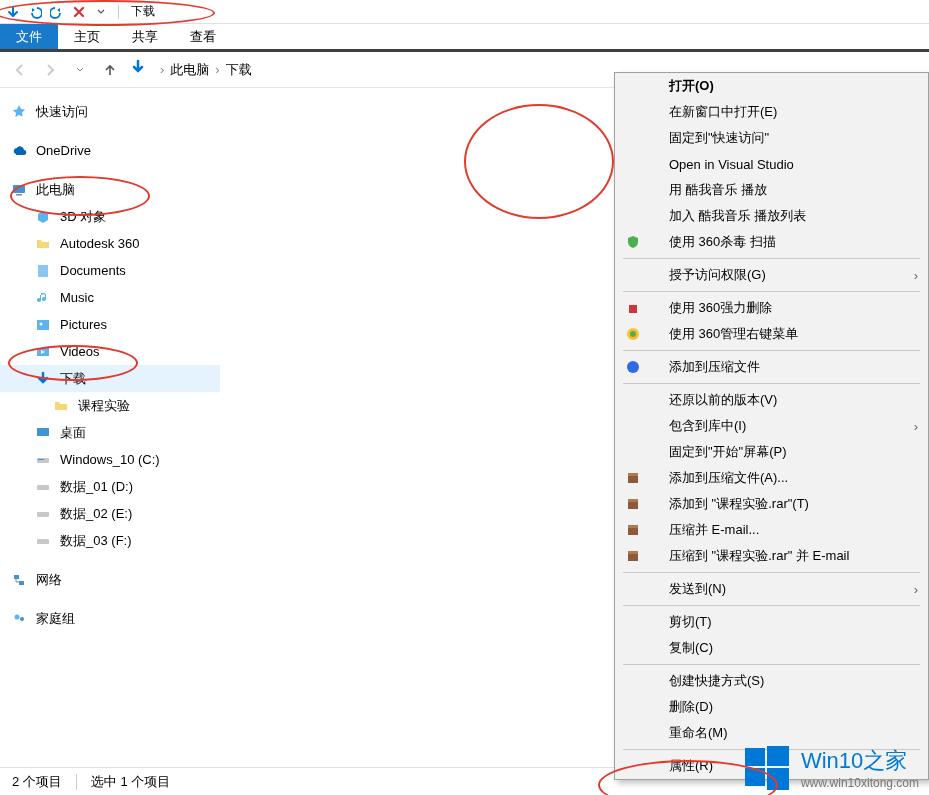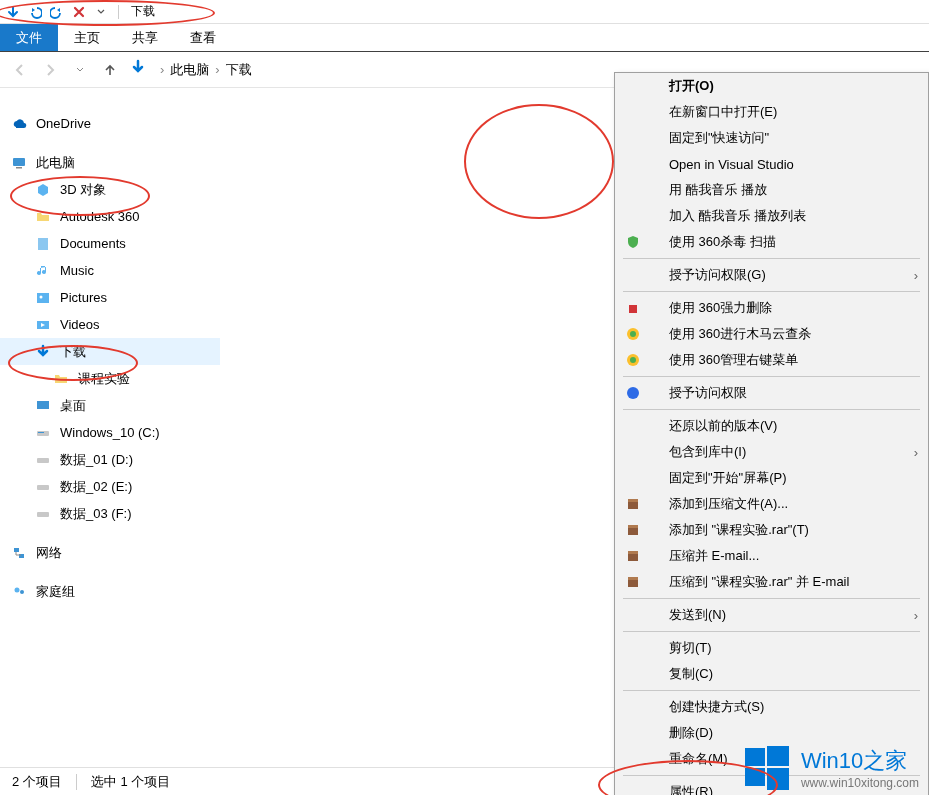--- a/index.html
+++ b/index.html
@@ -2,21 +2,21 @@
 <html><head>
 <meta charset="utf-8">
 <style>
 * { box-sizing: border-box; margin: 0; padding: 0; font-family: "Microsoft YaHei", "Segoe UI", sans-serif; }
 body { width: 929px; height: 795px; background: #fff; font-size: 13px; color: #000; position: relative; overflow: hidden; }
 
 .titlebar { height: 24px; display: flex; align-items: center; padding: 0 4px; border-bottom: 1px solid #e0e0e0; }
 .titlebar .tb-icon { width: 18px; height: 18px; margin-right: 4px; display: inline-flex; align-items: center; justify-content: center; }
 .titlebar .title { margin-left: 8px; font-size: 12px; }
 
-.ribbon-tabs { height: 28px; display: flex; align-items: stretch; border-bottom: 1px solid #404040; }
+.ribbon-tabs { height: 28px; display: flex; align-items: stretch; border-bottom: 3px solid #404040; }
 .ribbon-tabs .tab { padding: 4px 16px; font-size: 13px; display: flex; align-items: center; cursor: pointer; }
 .ribbon-tabs .tab.active { background: #1979ca; color: #fff; }
 
 .navbar { height: 36px; display: flex; align-items: center; padding: 4px 8px; gap: 6px; border-bottom: 1px solid #e5e5e5; }
 .nav-btn { width: 24px; height: 24px; display: flex; align-items: center; justify-content: center; color: #888; cursor: pointer; }
 .breadcrumb { display: flex; align-items: center; gap: 6px; margin-left: 6px; font-size: 13px; }
 .breadcrumb .sep { color: #888; }
 
 .main { display: flex; height: calc(795px - 24px - 28px - 36px - 28px); }
 .sidebar { width: 220px; padding: 10px 0; overflow: hidden; }
@@ -118,20 +118,28 @@
   <div class="breadcrumb">
     <span class="sep">›</span>
     <span>此电脑</span>
     <span class="sep">›</span>
     <span>下载</span>
   </div>
 </div>
 
 <div class="main">
   <div class="sidebar">
+    <div class="item">
+        <span class="ico">
+          <svg width="16" height="16">
+            <path d="M8 1l2 4 4 .6-3 3 .7 4L8 11l-3.7 1.9L5 9 2 6l4-.6z" fill="#5bb3f0"></path>
+          </svg>
+        </span>
+        <span>快速访问</span>
+      </div>
     <div class="spacer"></div>
     <div class="item">
         <span class="ico">
           <svg width="16" height="16">
             <path d="M5 11a3 3 0 0 1 .7-5.9A4 4 0 0 1 13 7a2.5 2.5 0 0 1-.5 5H5z" fill="#0364b8"></path>
           </svg>
         </span>
         <span>OneDrive</span>
       </div>
     <div class="spacer"></div>
@@ -341,39 +349,30 @@
       </span>
       <span>使用 360强力删除</span>
     </div>
   <div class="mi">
       <span class="mico">
         <svg width="16" height="16">
           <circle cx="8" cy="8" r="6" fill="#fbc02d"></circle>
           <circle cx="8" cy="8" r="3" fill="#4caf50"></circle>
         </svg>
       </span>
-      <span>使用 360进行木马云查杀</span>
-    </div>
-  <div class="mi">
-      <span class="mico">
-        <svg width="16" height="16">
-          <circle cx="8" cy="8" r="6" fill="#fbc02d"></circle>
-          <circle cx="8" cy="8" r="3" fill="#4caf50"></circle>
-        </svg>
-      </span>
       <span>使用 360管理右键菜单</span>
     </div>
   <div class="sep"></div>
   <div class="mi">
       <span class="mico">
         <svg width="16" height="16">
           <circle cx="8" cy="8" r="6" fill="#2e6be6"></circle>
         </svg>
       </span>
-      <span>授予访问权限</span>
+      <span>添加到压缩文件</span>
     </div>
   <div class="sep"></div>
   <div class="mi">
       <span class="mico"></span>
       <span>还原以前的版本(V)</span>
     </div>
   <div class="mi">
       <span class="mico"></span>
       <span>包含到库中(I)</span>
       <span class="arrow">›</span>

